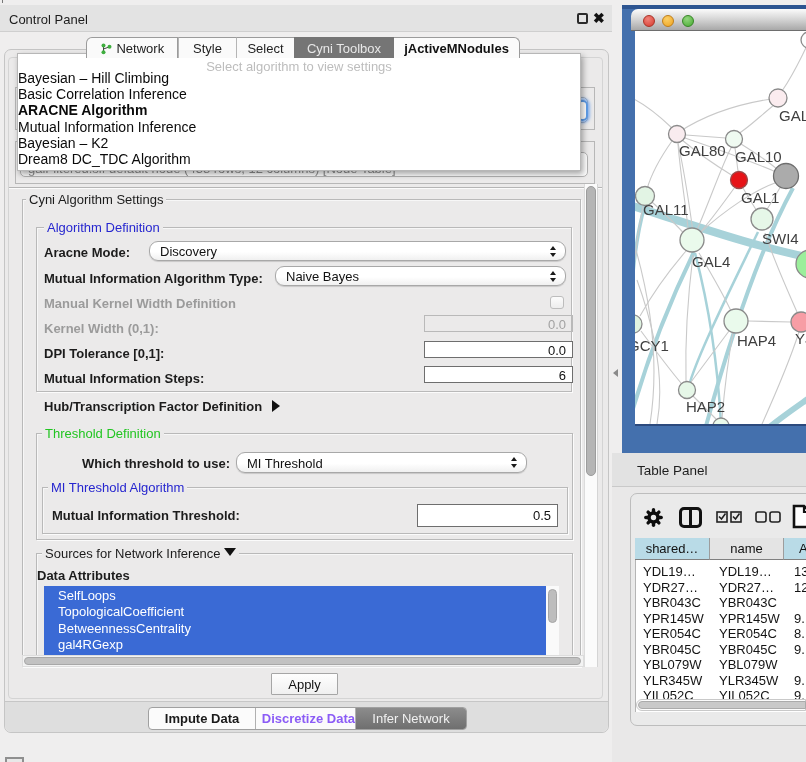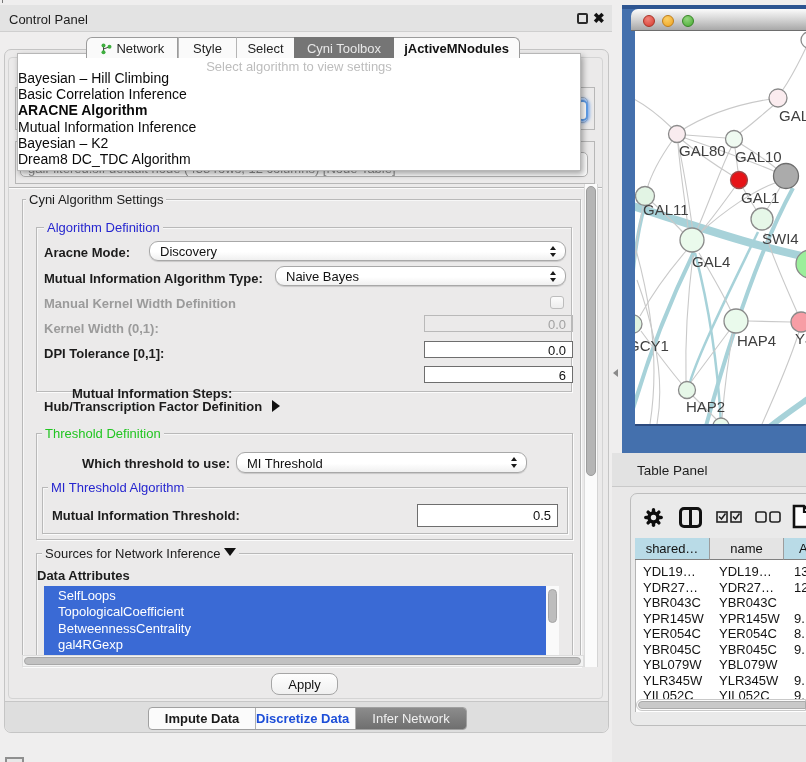--- a/index.html
+++ b/index.html
@@ -55,21 +55,21 @@
 <div class="abs combo" style="left:275px;top:266px;width:291px;height:20px;">
     <span class="ct">Naive Bayes</span>
     <span class="arrs"></span>
   </div>
 <div class="abs b13" style="left:44px;top:296px;color:#9b9b9b;">Manual Kernel Width Definition</div>
 <div class="abs" style="left:550px;top:296px;width:14px;height:13px;border:1px solid #bdbdbd;border-radius:3px;background:linear-gradient(#fcfcfc,#ededed);"></div>
 <div class="abs b13" style="left:44px;top:321px;color:#9b9b9b;">Kernel Width (0,1):</div>
 <div class="abs field" style="left:424px;top:315px;width:149px;height:17px;border-color:#b9b9b9;background:transparent;color:#a2a2a2;">0.0</div>
 <div class="abs b13" style="left:44px;top:346px;">DPI Tolerance [0,1]:</div>
 <div class="abs field" style="left:424px;top:341px;width:149px;height:17px;">0.0</div>
-<div class="abs b13" style="left:44px;top:386px;margin-left:28px;">Mutual Information Steps:</div>
+<div class="abs b13" style="left:44px;top:371px;">Mutual Information Steps:</div>
 <div class="abs field" style="left:424px;top:366px;width:149px;height:17px;">6</div>
 
 <div class="abs b13" style="left:44px;top:399px;">Hub/Transcription Factor Definition</div>
 <div class="abs" style="left:272px;top:400px;width:0;height:0;border-top:6px solid transparent;border-bottom:6px solid transparent;border-left:8px solid #111;"></div>
 
 <div class="abs gbox" style="left:36px;top:433px;width:537px;height:107px;"></div>
 <div class="abs glab" style="left:42px;top:427px;color:#22c522;">Threshold Definition</div>
 <div class="abs b13" style="left:44px;top:456px;width:186px;text-align:right;">Which threshold to use:</div>
 <div class="abs combo" style="left:236px;top:452px;width:291px;height:21px;">
     <span class="ct" style="top:3px;">MI Threshold</span>
@@ -85,26 +85,26 @@
 <div class="abs b13" style="left:37px;top:568px;">Data Attributes</div>
 <div class="abs" style="left:44px;top:586px;width:502px;height:69px;background:#3a6ad5;color:#fff;font-size:13px;line-height:16.4px;padding:2px 0 0 14px;overflow:hidden;">SelfLoops<br>TopologicalCoefficient<br>BetweennessCentrality<br>gal4RGexp</div>
 <div class="abs" style="left:546px;top:586px;width:13px;height:69px;background:#fafafa;"></div>
 <div class="abs" style="left:548px;top:589px;width:9px;height:34px;border-radius:4.5px;background:#bdbdbd;border:1px solid #a5a5a5;"></div>
 
 <div class="abs" style="left:584px;top:184px;width:14px;height:483px;background:#fbfbfb;border-left:1px solid #dcdcdc;border-right:1px solid #d5d5d5;"></div>
 <div class="abs" style="left:586px;top:186px;width:10px;height:290px;border-radius:5px;background:#b5b5b5;border:1px solid #9c9c9c;"></div>
 <div class="abs" style="left:22px;top:655px;width:562px;height:12px;background:#f3f3f3;border:1px solid #dddddd;"></div>
 <div class="abs" style="left:24px;top:657px;width:557px;height:8px;border-radius:4px;background:#c2c2c2;border:1px solid #a8a8a8;"></div>
 
-<div class="abs" style="left:271px;top:673px;width:67px;height:22px;border-radius:8px;background:linear-gradient(#fefefe,#f0f0f0);border:1px solid #a6a6a6;text-align:center;font-size:13px;color:#111;padding-top:3px;">Apply</div>
+<div class="abs" style="left:271px;top:673px;width:67px;height:22px;border-radius:1px;background:linear-gradient(#fefefe,#f0f0f0);border:1px solid #a6a6a6;text-align:center;font-size:13px;color:#111;padding-top:3px;">Apply</div>
 
 <div class="abs" style="left:5px;top:701px;width:603px;height:31px;background:#dedede;border-top:1px solid #c6c6c6;border-radius:0 0 7px 7px;"></div>
 <div class="abs" style="left:148px;top:707px;height:23px;display:flex;border:1px solid #a0a0a0;border-radius:4px;overflow:hidden;background:#fbfbfb;">
 <div style="width:107px;text-align:center;font-size:13px;font-weight:bold;color:#1a1a1a;padding-top:3px;border-right:1px solid #b0b0b0;">Impute Data</div>
-<div style="width:100px;text-align:left;font-size:13px;font-weight:bold;color:#1d4ed8;padding-top:3px;border-right:1px solid #b0b0b0;">Discretize Data</div>
+<div style="width:100px;text-align:right;font-size:13px;font-weight:bold;color:#8b5cf6;padding-top:3px;border-right:1px solid #b0b0b0;">Discretize Data</div>
 <div style="width:110px;text-align:center;font-size:13px;color:#f1f1f1;padding-top:3px;background:linear-gradient(#8c8c8c,#6f6f6f);">Infer Network</div>
 </div>
 
 <div class="abs" style="left:17px;top:53px;width:564px;height:118px;background:#fff;border:1px solid #b7b7b7;box-shadow:2px 3px 6px rgba(0,0,0,.35);"></div>
 <div class="abs" style="left:17px;top:59px;width:564px;text-align:center;font-size:13px;color:#bdbdbd;">Select algorithm to view settings</div>
 <div class="abs" style="left:18px;top:70px;font-size:14px;color:#0a0a0a;line-height:16.24px;">Bayesian – Hill Climbing<br>Basic Correlation Inference<br><b>ARACNE Algorithm</b><br>Mutual Information Inference<br>Bayesian – K2<br>Dream8 DC_TDC Algorithm</div>
 
 <div class="abs" style="left:86px;top:37px;height:21px;display:flex;justify-content:center;">
 <div style="width:92px;background:#fafafa;border:1px solid #9b9b9b;border-bottom:none;border-radius:6px 0 0 0;font-size:13px;color:#222;text-align:center;padding-top:3px;">
 <svg width="13" height="12" viewBox="0 0 13 12" style="vertical-align:-2px;">

